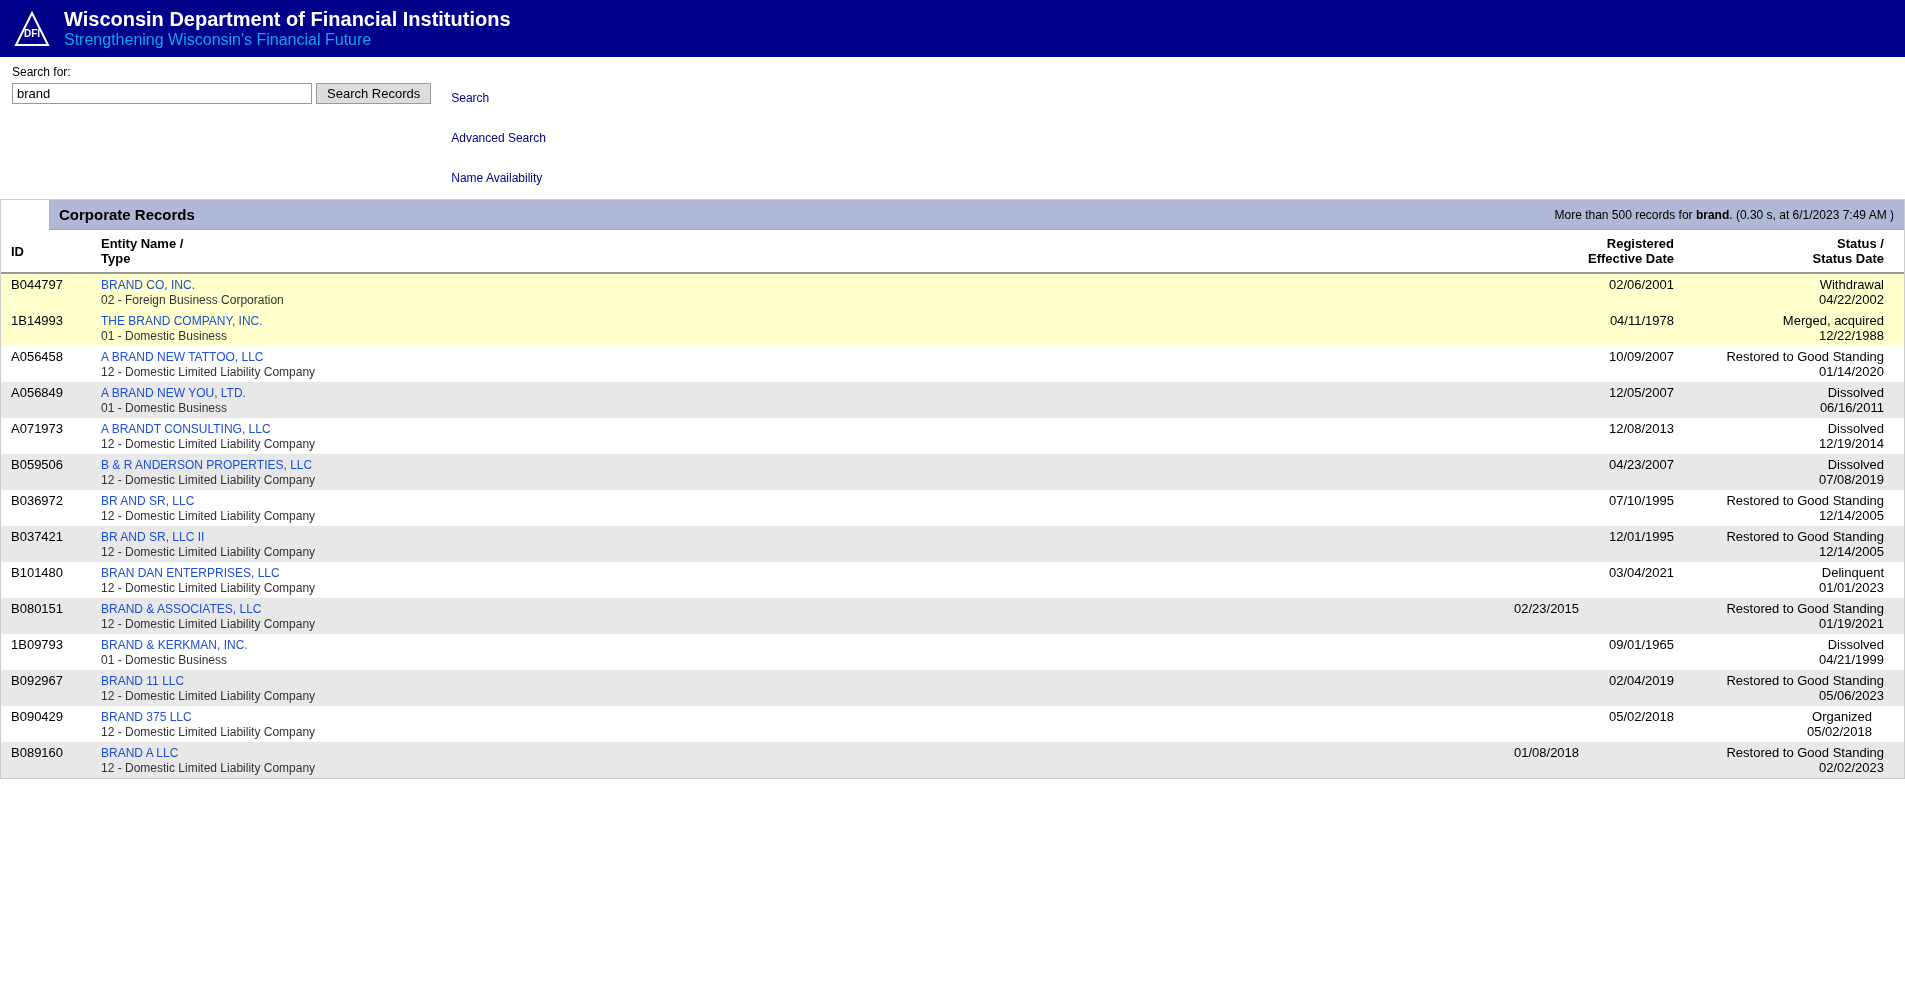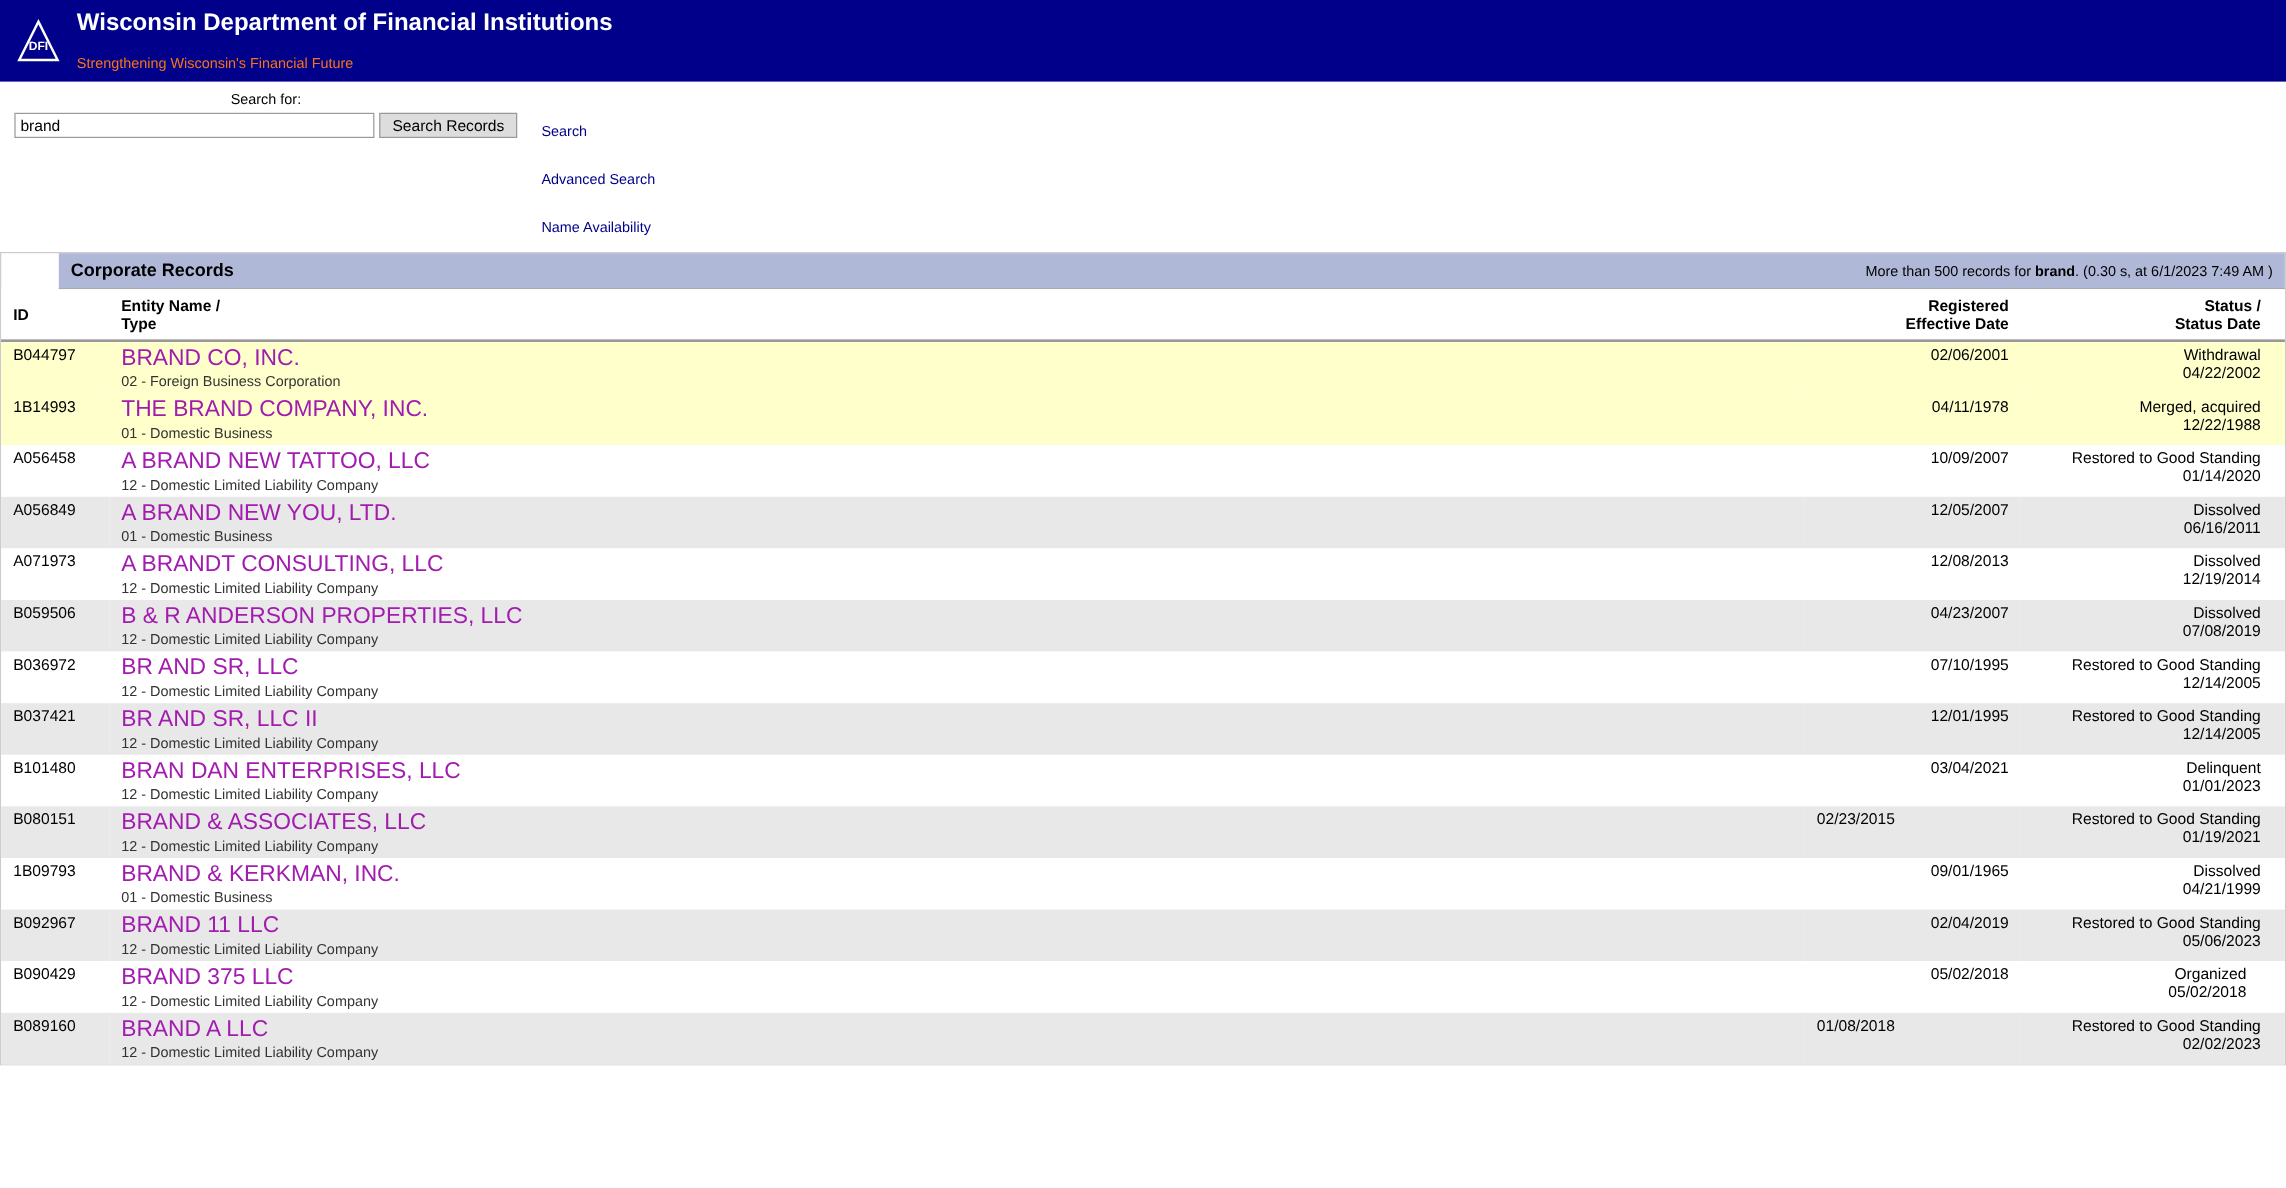--- a/index.html
+++ b/index.html
@@ -18,37 +18,35 @@
       width: 40px;
       height: 40px;
       flex-shrink: 0;
     }
     .header-text h1 {
       font-size: 20px;
       font-weight: bold;
       color: #fff;
     }
     .header-text p {
-      font-size: 12px;
-      color: #f97316;
-      margin-top: 15px;
+      font-size: 16px;
+      color: #0ea5e9;
     }
 
     
     .search-area {
       padding: 8px 12px 6px 12px;
       display: flex;
       align-items: flex-start;
       gap: 20px;
     }
     .search-left {
       display: flex;
       flex-direction: column;
       gap: 4px;
-      align-items: center;
     }
     .search-label {
       font-size: 12px;
     }
     .search-input-row {
       display: flex;
       align-items: center;
       gap: 4px;
     }
     .search-input {
@@ -122,23 +120,23 @@
       padding: 3px 10px;
       font-size: 13px;
       vertical-align: top;
     }
 
     .row-white { background: #fff; }
     .row-gray { background: #e8e8e8; }
     .row-yellow { background: #ffffcc; }
 
     .entity-link {
-      color: #a21caf;
+      color: #1d4ed8;
       text-decoration: none;
-      font-size: 19px;
+      font-size: 12px;
     }
     .entity-type {
       font-size: 12px;
       color: #333;
     }
   </style>
 </head>
 <body>
 
 <div class="header">

